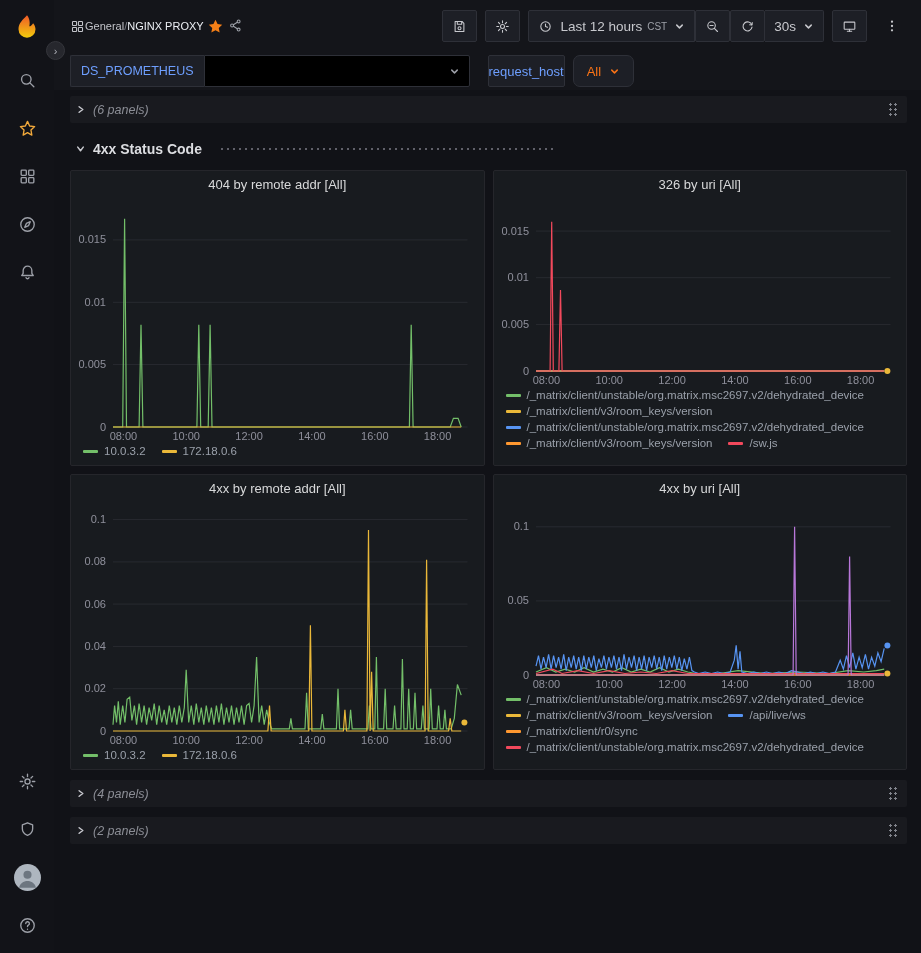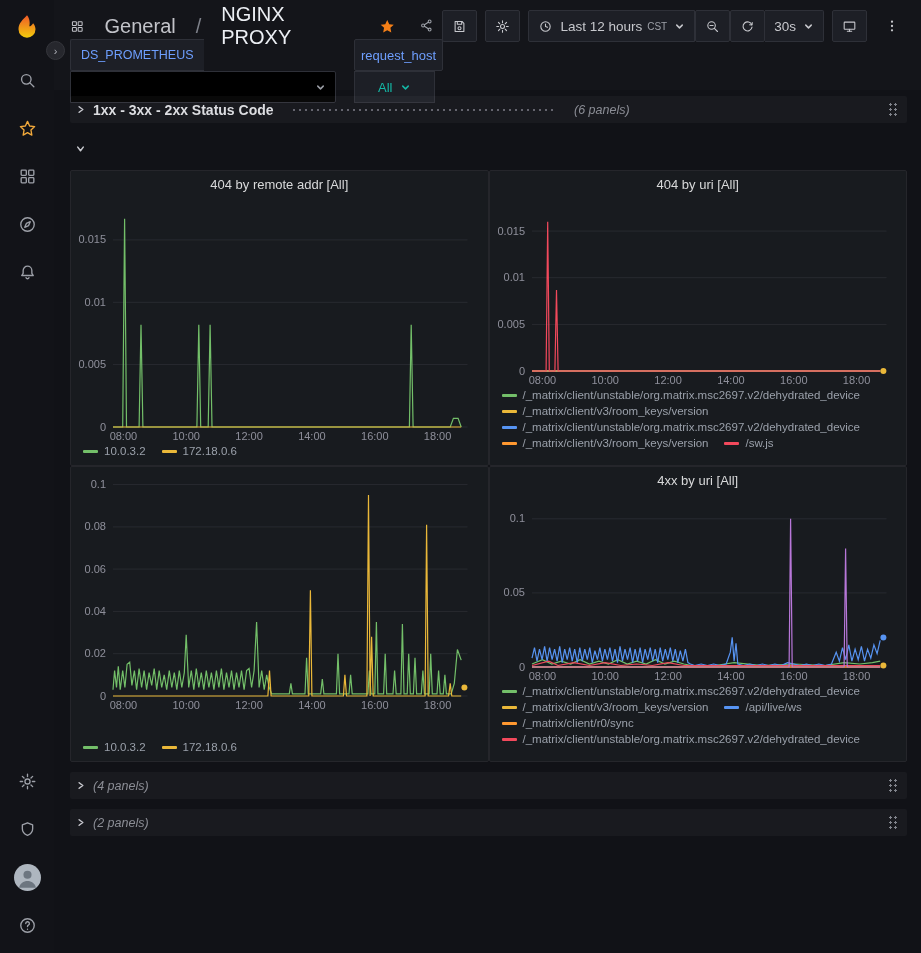--- a/index.html
+++ b/index.html
@@ -18,56 +18,56 @@
   .ic-xs { width:11px; height:11px; stroke:currentColor; fill:none; stroke-width:1.6; stroke-linecap:round; stroke-linejoin:round; }
   .avatar-circle { width:27px; height:27px; border-radius:50%; background:#aeb6bf; display:flex; align-items:center; justify-content:center; overflow:hidden; }
 
   
   .expand-btn { position:absolute; left:46px; top:41px; width:19px; height:19px; border-radius:50%; background:#26272d; border:1px solid #35363c; color:#aeb0b8; display:flex; align-items:center; justify-content:center; z-index:5; cursor:pointer; font-size:11px; }
 
   
   .main { flex:1; min-width:0; display:flex; flex-direction:column; }
 
   .topbar { height:52px; flex:none; display:flex; align-items:center; padding:0 12px 0 16px; gap:8px; background:#14151a; }
-  .breadcrumb { display:flex; align-items:center; gap:20px; font-size:20px; }
+  .breadcrumb { display:flex; align-items:center; gap:0; font-size:11px; }
   .crumb-dim { color:#c2c3c9; cursor:pointer; }
   .crumb-sep { color:#7e818a; }
   .crumb-title { color:#eceff4; font-weight:500; cursor:pointer; }
   .star-fav { width:17px; height:17px; fill:#f57f17; stroke:none; margin-left:3px; cursor:pointer; }
   .share-ic { margin-left:4px; color:#9da0a8; cursor:pointer; }
 
   .actions { margin-left:auto; display:flex; align-items:center; gap:8px; }
   .btn { height:32px; min-width:32px; display:flex; align-items:center; justify-content:center; gap:7px; background:#1d1f26; border:1px solid #2e3038; border-radius:2px; color:#c7c8cd; font-size:13.5px; padding:0 9px; cursor:pointer; white-space:nowrap; }
   .btn .tz { font-size:10px; color:#9da0a8; margin-left:-2px; }
   .btn-plain { border:none; background:transparent; }
   .group { display:flex; }
   .group .btn:first-child { border-radius:2px 0 0 2px; }
   .group .btn:last-child { border-radius:0 2px 2px 0; border-left:none; }
 
   
   .submenu { height:38px; flex:none; display:flex; align-items:center; padding:0 16px; gap:18px; background:#14151a; }
-  .var { display:flex; align-items:flex-start;flex-direction:column; }
+  .var { display:flex; align-items:flex-start; }
   .var-label { height:32px; display:flex; align-items:center; padding:0 10px; background:#1d1f26; border:1px solid #2e3038; border-right:none; border-radius:2px 0 0 2px; color:#6e9fff; font-size:12.5px; cursor:default; }
   .var-value-black { width:266px; height:32px; background:#000; border:1px solid #2e3038; border-radius:0 2px 2px 0; display:flex; align-items:center; justify-content:flex-end; padding:0 9px; color:#9da0a8; cursor:pointer; }
-  .var-label-solo { height:32px; display:flex; align-items:center; padding:0 6px; background:#1d1f26; border:1px solid #2e3038; border-radius:2px; color:#6e9fff; font-size:13px; cursor:default; margin-right:8px; }
-  .var-value { height:32px; display:flex; align-items:center; gap:8px; padding:0 23px; background:#1d1f26; border:1px solid #2e3038; border-radius:0; color:#14b8a6; font-size:13px; cursor:pointer; }
+  .var-label-solo { height:32px; display:flex; align-items:center; padding:0 0; background:#1d1f26; border:1px solid #2e3038; border-radius:2px; color:#6e9fff; font-size:13px; cursor:default; margin-right:8px; }
+  .var-value { height:32px; display:flex; align-items:center; gap:8px; padding:0 13px; background:#1d1f26; border:1px solid #2e3038; border-radius:7px; color:#f97316; font-size:13px; cursor:pointer; }
 
   
   .dashboard { flex:1; padding:6px 14px 0 16px; overflow:hidden; }
   .row-header { height:27px; display:flex; align-items:center; gap:7px; padding:0 5px; border-radius:2px; background:rgba(204,204,220,0.045); cursor:pointer; }
   .row-header + .row-header { margin-top:10px; }
   .rh-left { display:flex; align-items:center; gap:7px; flex:0 0 474px; min-width:0; }
   .row-chev { color:#c9cad0; display:flex; }
   .row-title { font-size:14px; font-weight:700; color:#dcdde1; white-space:nowrap; }
   .dots { flex:1; height:2px; margin:0 10px; background-image:radial-gradient(circle, rgba(204,204,220,0.42) 1px, transparent 1.3px); background-size:6px 2px; background-repeat:repeat-x; }
   .row-count { font-size:12.5px; font-style:italic; color:#8b8d95; white-space:nowrap; }
   .grip { margin-left:auto; margin-right:4px; width:10px; height:15px; background-image:radial-gradient(circle, #82858d 1.1px, transparent 1.25px); background-size:5px 5px; cursor:grab; }
   .row-header.expanded { background:transparent; margin-top:12px; }
 
-  .panel-grid { display:grid; grid-template-columns:1fr 1fr; gap:0; margin:8px 0 10px 0; }
+  .panel-grid { display:grid; grid-template-columns:1fr 1fr; gap:8px; margin:8px 0 10px 0; }
   .panel { height:296px; background:#181b1f; border:1px solid #25262b; border-radius:2px; display:flex; flex-direction:column; overflow:hidden; }
   .panel-title { height:27px; flex:none; display:flex; align-items:center; justify-content:center; font-size:13px; font-weight:500; color:#d8d9da; cursor:pointer; }
   .chart { flex:1; min-height:0; padding:0 2px; cursor:crosshair; }
   .chart-svg { width:100%; height:100%; display:block; }
   .chart-svg text.tick { fill:rgba(204,204,220,0.65); font-size:11px; font-family:"Liberation Sans","DejaVu Sans",sans-serif; }
   .legend { flex:none; display:flex; flex-wrap:wrap; column-gap:16px; row-gap:4px; padding:2px 10px 8px 12px; overflow:hidden; align-content:flex-start; }
   .legend-tall { height:78px; }
   .legend-item { display:flex; align-items:center; gap:6px; font-size:11.5px; color:#9aa0aa; white-space:nowrap; cursor:pointer; }
   .swatch { width:15px; height:3px; border-radius:1px; flex:none; }
 </style>
@@ -264,34 +264,34 @@
     </div>
 
     <div class="dashboard">
 
       <div class="row-header">
         <span class="row-chev">
             <svg class="ic-xs" viewBox="0 0 12 12">
               <polyline points="4.5 3 8.5 6 4.5 9"></polyline>
             </svg>
           </span>
-        <div class="rh-left">
-          <span class="row-title">1xx - 3xx - 2xx Status Code</span>
-          <span class="dots"></span>
-        </div>
         <span class="row-count">(6 panels)</span>
         <span class="grip"></span>
       </div>
 
       <div class="row-header expanded">
         <span class="row-chev">
             <svg class="ic-xs" viewBox="0 0 12 12">
               <polyline points="3 4.5 6 8.5 9 4.5"></polyline>
             </svg>
           </span>
+        <div class="rh-left">
+          <span class="row-title">4xx Status Code</span>
+          <span class="dots"></span>
+        </div>
       </div>
 
       <div class="panel-grid">
 
         <div class="panel">
           <div class="panel-title">404 by remote addr [All]</div>
           <div class="chart">
               <svg class="chart-svg">
                 <line x1="40" x2="394.5" y1="229.0" y2="229.0" stroke="rgba(204,204,220,0.09)" stroke-width="1"></line>
                 <text class="tick" x="33" y="232.5" text-anchor="end">0</text>
@@ -317,21 +317,21 @@
                 <span>10.0.3.2</span>
               </div>
               <div class="legend-item">
                 <span class="swatch" style="background: rgb(234, 184, 57);"></span>
                 <span>172.18.0.6</span>
               </div>
             </div>
         </div>
 
         <div class="panel">
-          <div class="panel-title">404 by uri [All]</div>
+          <div class="panel-title">326 by uri [All]</div>
           <div class="chart">
               <svg class="chart-svg">
                 <line x1="40" x2="394.5" y1="173.0" y2="173.0" stroke="rgba(204,204,220,0.09)" stroke-width="1"></line>
                 <text class="tick" x="33" y="176.5" text-anchor="end">0</text>
                 <line x1="40" x2="394.5" y1="126.4" y2="126.4" stroke="rgba(204,204,220,0.09)" stroke-width="1"></line>
                 <text class="tick" x="33" y="129.9" text-anchor="end">0.005</text>
                 <line x1="40" x2="394.5" y1="79.7" y2="79.7" stroke="rgba(204,204,220,0.09)" stroke-width="1"></line>
                 <text class="tick" x="33" y="83.2" text-anchor="end">0.01</text>
                 <line x1="40" x2="394.5" y1="33.1" y2="33.1" stroke="rgba(204,204,220,0.09)" stroke-width="1"></line>
                 <text class="tick" x="33" y="36.6" text-anchor="end">0.015</text>
@@ -367,20 +367,21 @@
                 <span>/_matrix/client/v3/room_keys/version</span>
               </div>
               <div class="legend-item">
                 <span class="swatch" style="background: rgb(242, 73, 92);"></span>
                 <span>/sw.js</span>
               </div>
             </div>
         </div>
 
         <div class="panel">
+          <div class="panel-title">4xx by remote addr [All]</div>
           <div class="chart">
               <svg class="chart-svg">
                 <line x1="40" x2="394.5" y1="229.0" y2="229.0" stroke="rgba(204,204,220,0.09)" stroke-width="1"></line>
                 <text class="tick" x="33" y="232.5" text-anchor="end">0</text>
                 <line x1="40" x2="394.5" y1="186.7" y2="186.7" stroke="rgba(204,204,220,0.09)" stroke-width="1"></line>
                 <text class="tick" x="33" y="190.2" text-anchor="end">0.02</text>
                 <line x1="40" x2="394.5" y1="144.4" y2="144.4" stroke="rgba(204,204,220,0.09)" stroke-width="1"></line>
                 <text class="tick" x="33" y="147.9" text-anchor="end">0.04</text>
                 <line x1="40" x2="394.5" y1="102.1" y2="102.1" stroke="rgba(204,204,220,0.09)" stroke-width="1"></line>
                 <text class="tick" x="33" y="105.6" text-anchor="end">0.06</text>

